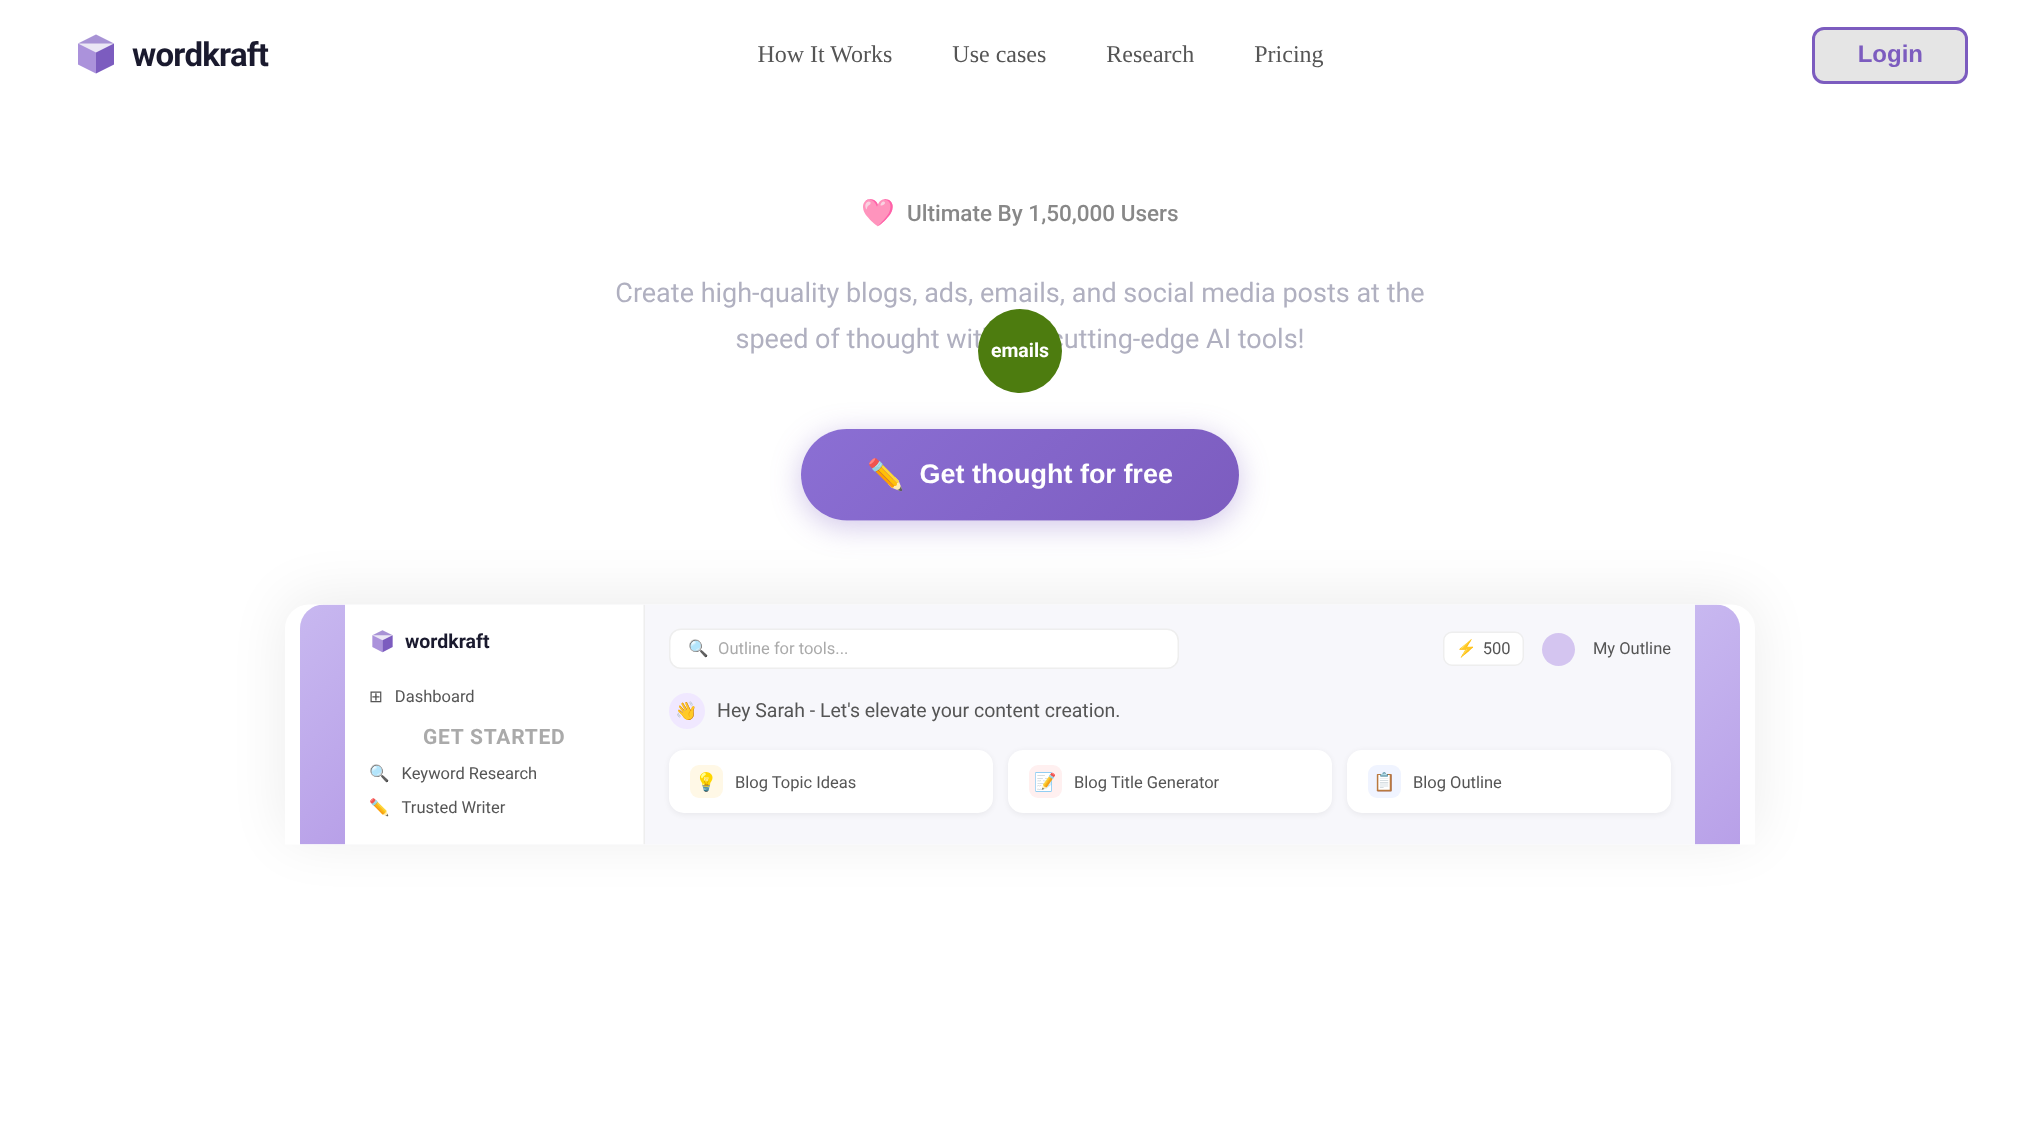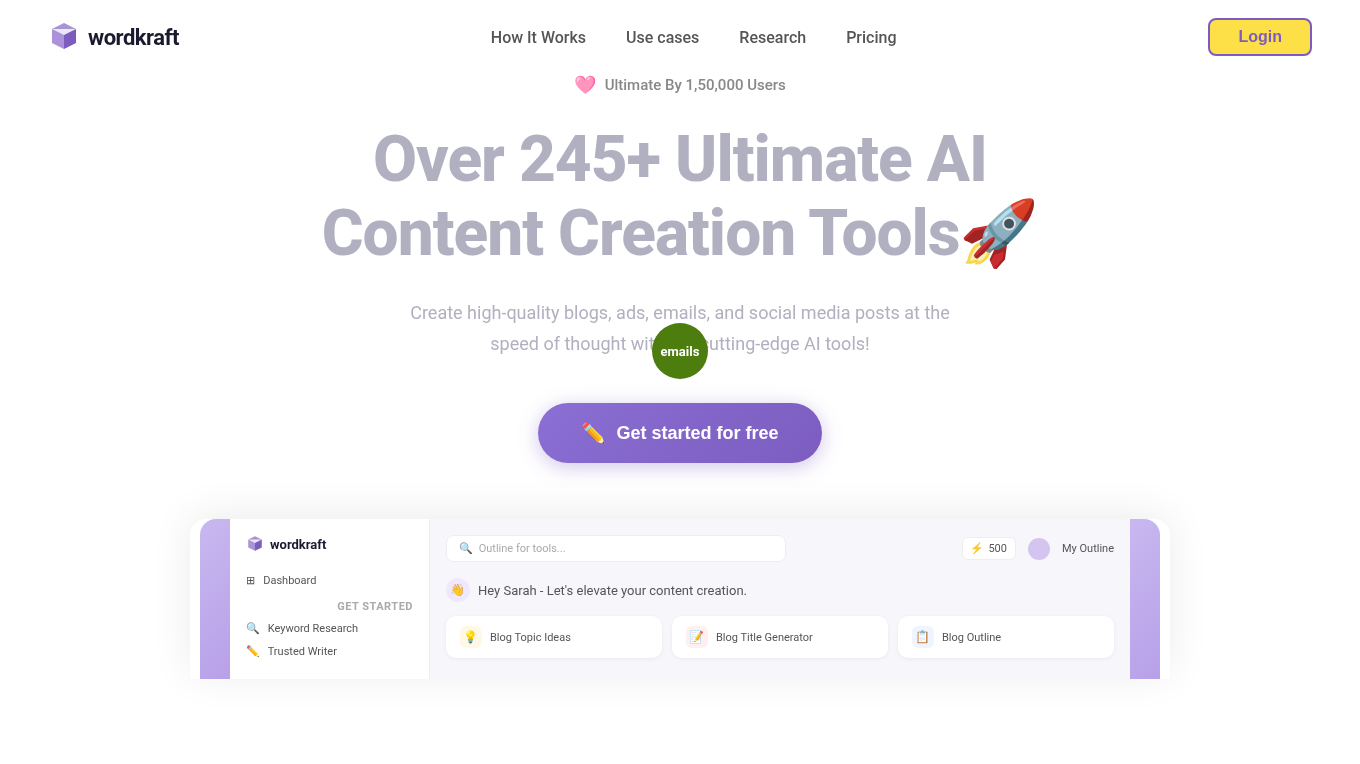--- a/index.html
+++ b/index.html
@@ -39,32 +39,33 @@
       font-weight: 700;
       color: #1a1a2e;
       letter-spacing: -0.5px;
     }
 
     .nav-links {
       display: flex;
       align-items: flex-start;
       gap: 40px;
       list-style: none;
+      font-family: Liberation Serif, serif;
     }
 
     .nav-links a {
       text-decoration: none;
       color: #555;
       font-size: 16px;
       font-weight: 500;
       transition: color 0.2s;
     }
 
     .login-btn {
-      background: #fde047;
+      background: #e5e5e5;
       border: 2px solid #7c5cbf;
       color: #7c5cbf;
       padding: 8px 28px;
       border-radius: 8px;
       font-size: 16px;
       font-weight: 600;
       cursor: pointer;
       transition: all 0.2s;
     }
 
@@ -192,26 +193,25 @@
     .preview-sidebar-item {
       display: flex;
       align-items: center;
       gap: 8px;
       padding: 5px 0;
       font-size: 11px;
       color: #555;
     }
 
     .preview-sidebar-label {
-      font-size: 11px;
+      font-size: 14px;
       font-weight: 700;
       color: #aaa;
       letter-spacing: 0.5px;
       margin: 8px 0 4px;
-      text-align: right;
     }
 
     .preview-main {
       flex: 1;
       background: #f7f7fb;
       padding: 16px;
     }
 
     .preview-topbar {
       display: flex;
@@ -357,32 +357,31 @@
   <button class="login-btn">Login</button>
 </nav>
 
 <section class="hero">
 
   <div class="trusted-badge">
     <span class="heart">🩷</span>
     <span>Ultimate By 1,50,000 Users</span>
   </div>
 
-  <h1 class="hero-title">Over 245+ Ultimate AI Content Creation Tools🚀</h1>
 
   <p class="hero-subtitle">Create high-quality blogs, ads, emails, and social media posts at the speed of thought with our cutting-edge AI tools!</p>
 
   <div style="position:relative; display:inline-block;">
     
     <div class="cursor-circle" style="position:absolute; top:-80px; left:50%; transform:translateX(-50%); pointer-events:none;">
       <span>emails</span>
     </div>
     <button class="cta-btn">
       <span class="cta-pen-icon">✏️</span>
-      <span>Get started for free</span>
+      <span>Get thought for free</span>
     </button>
   </div>
 
   <div style="width:100%; max-width:980px; margin: 56px auto 0; position:relative; overflow:hidden; border-radius:16px 16px 0 0; box-shadow: 0 -4px 40px rgba(0,0,0,0.08);">
     <div class="dashboard-preview">
 
       <div class="preview-edge-left"></div>
 
       <div class="preview-sidebar">
         <div class="preview-sidebar-logo">

